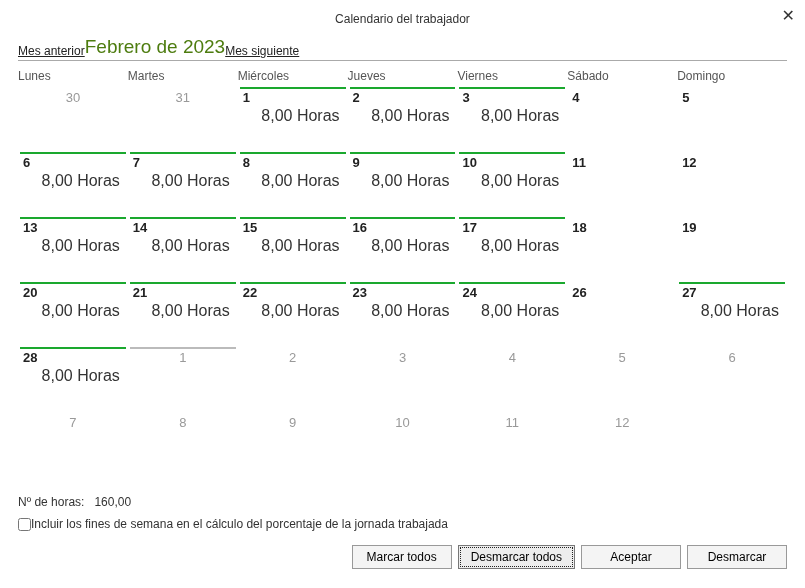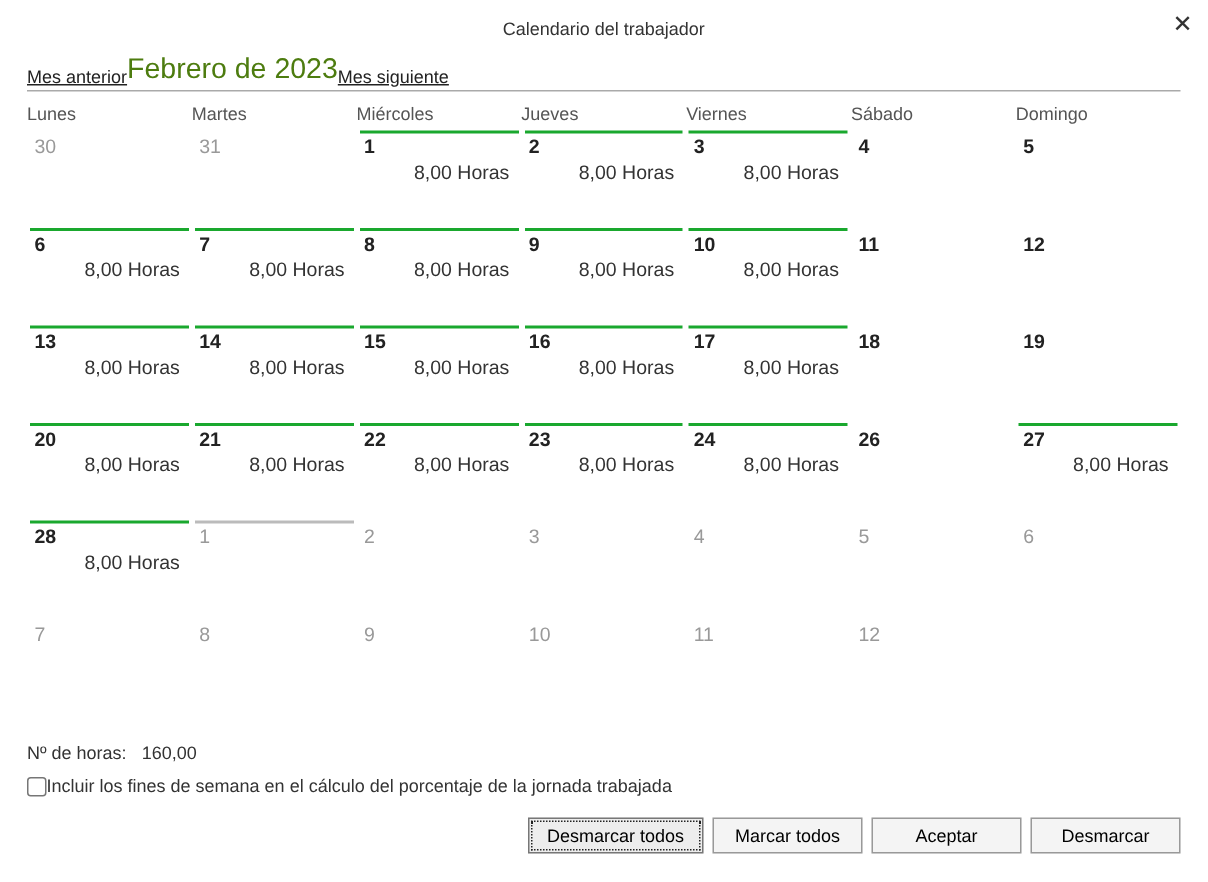--- a/index.html
+++ b/index.html
@@ -71,26 +71,26 @@
   background: #1aa82e;
 }
 .cell .topline.gray {
   background: #bbb;
 }
 .daynum {
   font-weight: bold;
   font-size: 13px;
   color: #222;
 }
-.cell.dim .daynum { color: #999; font-weight: normal; }
+.cell.dim .daynum { color: #999; font-weight: normal; text-align: center; }
 .hours {
   position: absolute;
   right: 8px;
   top: 20px;
-  font-size: 13px;
+  font-size: 16px;
   color: #333;
 }
 .summary {
   margin-top: 18px;
   font-size: 12px;
 }
 .check-row {
   display: flex;
   align-items: center;
   margin-top: 8px;
@@ -306,17 +306,17 @@
   <span>Nº de horas:</span>
   &nbsp;&nbsp;<span>160,00</span>
 </div>
 
 <div class="check-row">
   <input type="checkbox" style="">
   <span>Incluir los fines de semana en el cálculo del porcentaje de la jornada trabajada</span>
 </div>
 
 <div class="buttons">
+  <button class="btn">Marcar todos</button>
   <button class="btn focus">Desmarcar todos</button>
-  <button class="btn">Marcar todos</button>
   <button class="btn">Aceptar</button>
   <button class="btn">Desmarcar</button>
 </div>
 
 </body></html>

